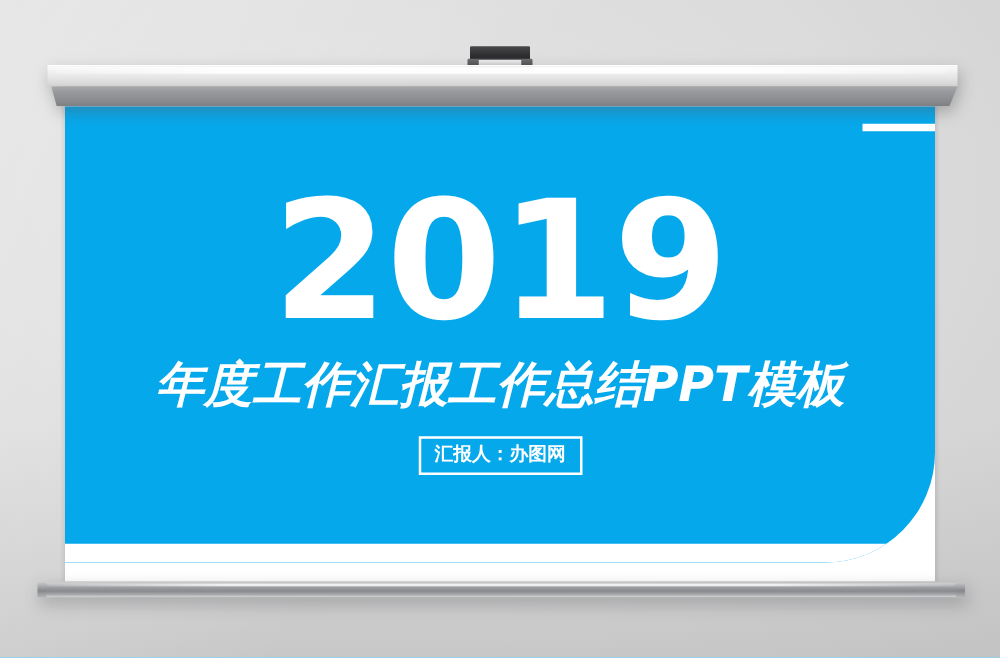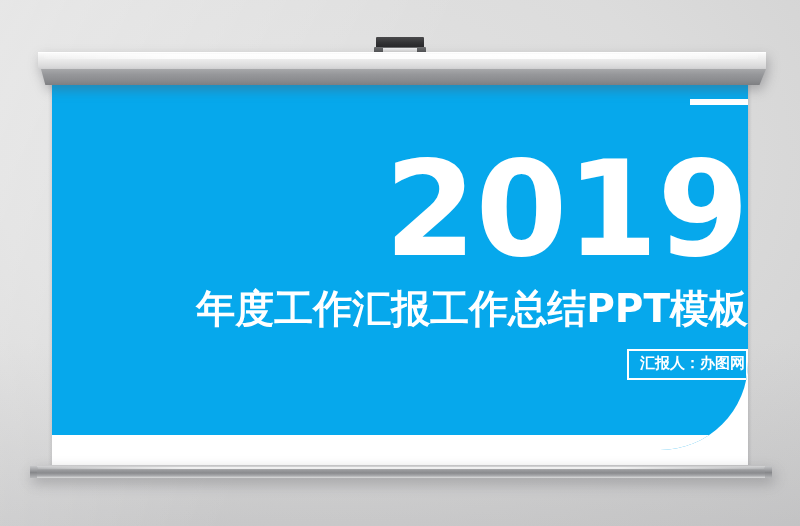--- a/index.html
+++ b/index.html
@@ -155,54 +155,55 @@
 
   
   #slide-content {
     position: absolute;
     left: 0;
     top: 0;
     width: 696px;
     height: 365px;
     display: flex;
     flex-direction: column;
-    align-items: flex-end;
+    align-items: center;
   }
   #year-title {
     margin-top: 68px;
     font-size: 132px;
     line-height: 0.86;
     font-weight: 700;
     color: #ffffff;
     letter-spacing: -1px;
     font-family: "DejaVu Sans", "Liberation Sans", sans-serif;
     white-space: nowrap;
   }
   #subtitle {
     margin-top: 22px;
     font-size: 39px;
     line-height: 1.05;
     font-weight: 700;
     color: #ffffff;
     letter-spacing: 0px;
     white-space: nowrap;
     font-family: "DejaVu Sans", "Liberation Sans", sans-serif;
+    font-style: italic;
   }
   #meta-row {
     margin-top: 20px;
     display: flex;
     gap: 13px;
     align-items: center;
   }
   .meta-box {
     border: 2px solid #ffffff;
     color: #ffffff;
     font-size: 15px;
     font-weight: 700;
-    padding: 4px 1px 5px 11px;
+    padding: 4px 11px 5px 11px;
     white-space: nowrap;
     line-height: 1.15;
     font-family: "DejaVu Sans", "Liberation Sans", sans-serif;
   }
 
   
   #weight-bar {
     position: absolute;
     left: 30px;
     top: 466px;

